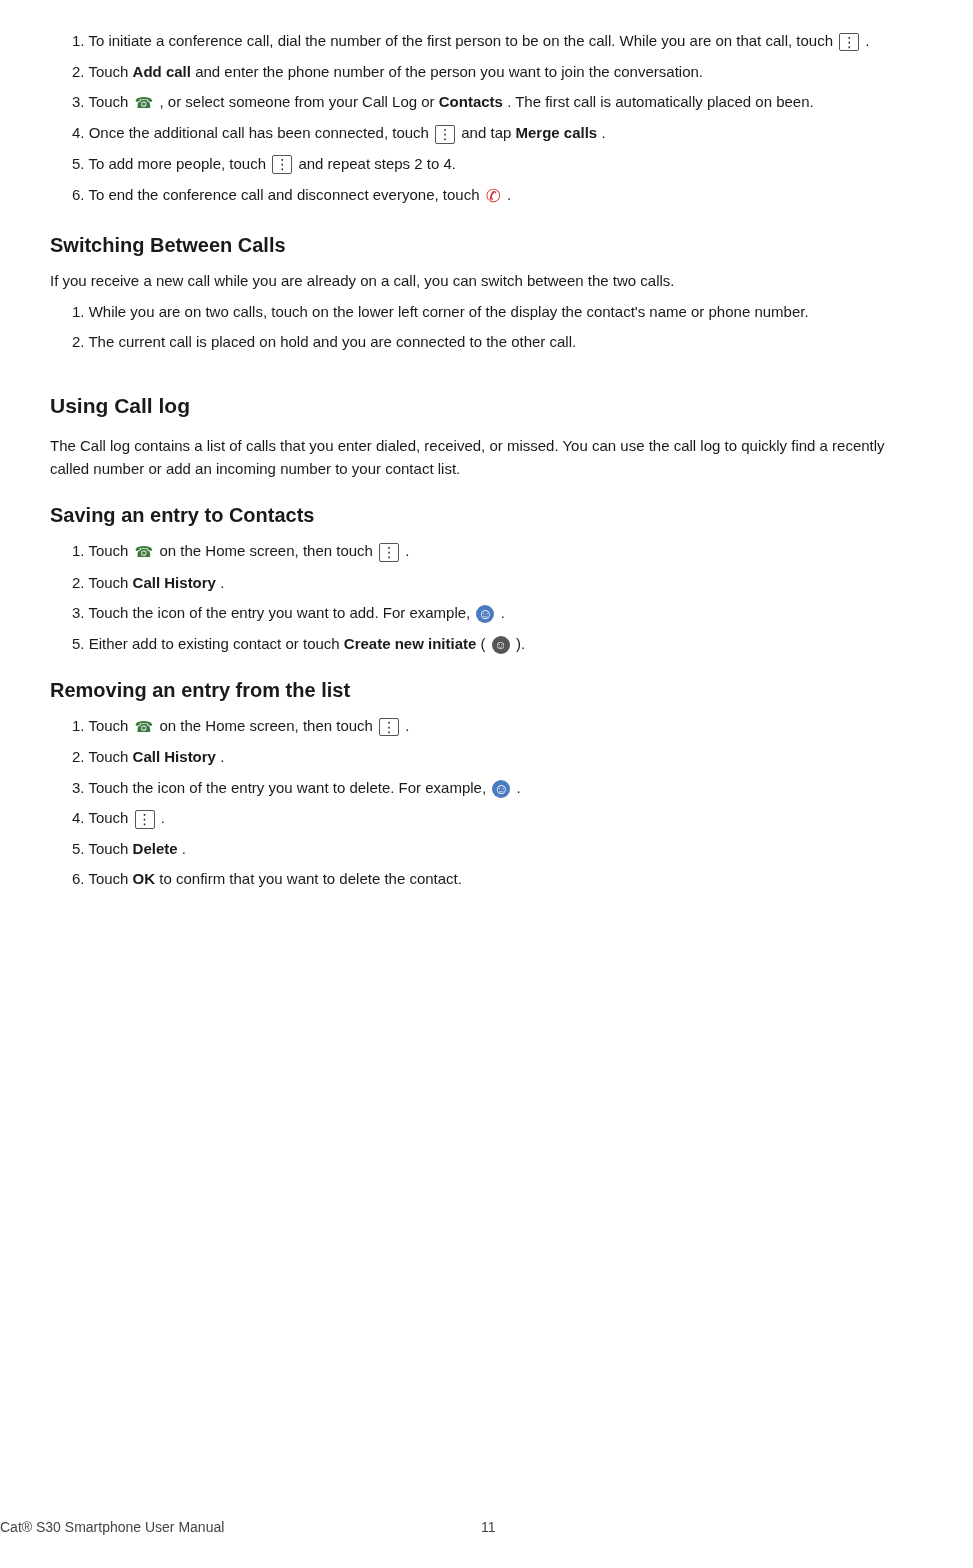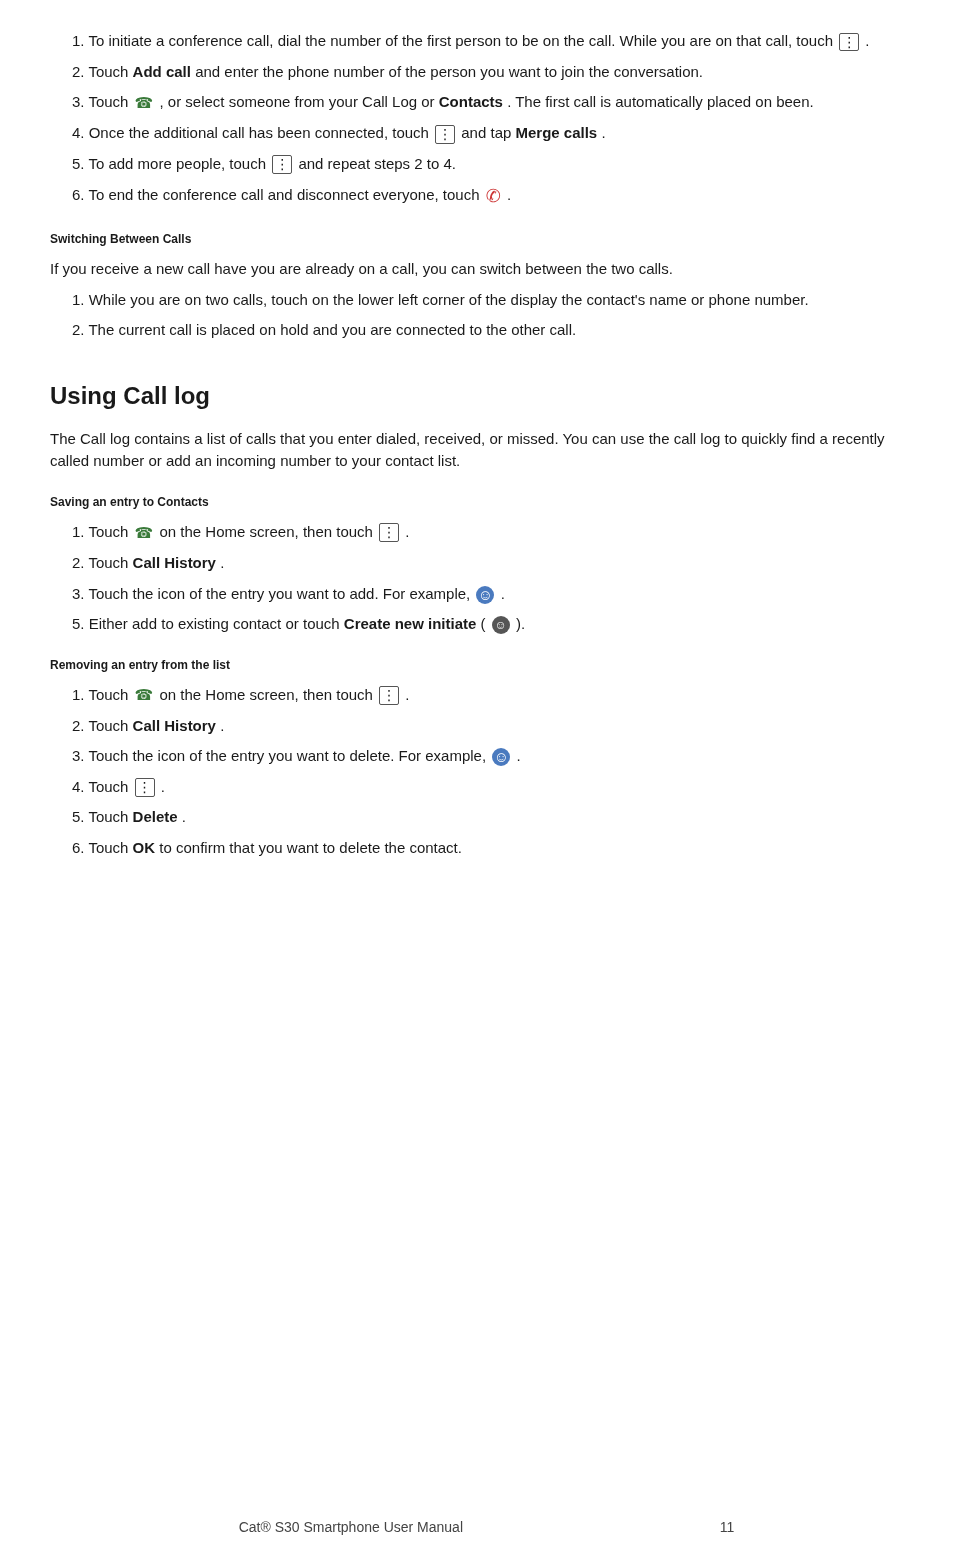--- a/index.html
+++ b/index.html
@@ -22,27 +22,27 @@
     .list-item-num {
       display: flex;
       gap: 4px;
       margin-bottom: 8px;
     }
     .list-item-num .content {
       flex: 1;
       margin-left: 22px;
     }
     .big-heading {
-      font-size: 24px;
+      font-size: 21px;
       font-weight: bold;
       margin-top: 36px;
       margin-bottom: 14px;
     }
     .sub-heading {
-      font-size: 12px;
+      font-size: 20px;
       font-weight: bold;
       margin-top: 20px;
       margin-bottom: 10px;
     }
     .icon-inline {
       display: inline-block;
       vertical-align: middle;
       font-size: 14px;
       border: 1px solid #555;
       border-radius: 2px;
@@ -92,21 +92,20 @@
       font-size: 12px;
     }
     .icon-endcall {
       display: inline-block;
       vertical-align: middle;
       font-size: 18px;
       color: #cc3333;
       margin: 0 2px;
     }
     .footer {
-      text-align: center;
       margin-top: 80px;
       color: #444;
       font-size: 14px;
       border-top: none;
       position: absolute;
       bottom: 30px;
       left: 0;
       right: 0;
     }
     b { font-weight: bold; }
@@ -170,21 +169,21 @@
       <span class="content">
         <span>6. To end the conference call and disconnect everyone, touch</span>
         <span class="icon-endcall">✆</span>
         <span>.</span>
       </span>
     </div>
   </div>
 
   <div class="section">
     <div class="sub-heading">Switching Between Calls</div>
-    <div class="para">If you receive a new call have you are already on a call, you can switch between the two calls.</div>
+    <div class="para">If you receive a new call while you are already on a call, you can switch between the two calls.</div>
     <div class="list-item-num">
       <span class="content">1. While you are on two calls, touch on the lower left corner of the display the contact's name or phone number.</span>
     </div>
     <div class="list-item-num">
       <span class="content">2. The current call is placed on hold and you are connected to the other call.</span>
     </div>
   </div>
 
   <div class="section">
     <div class="big-heading">Using Call log</div>

